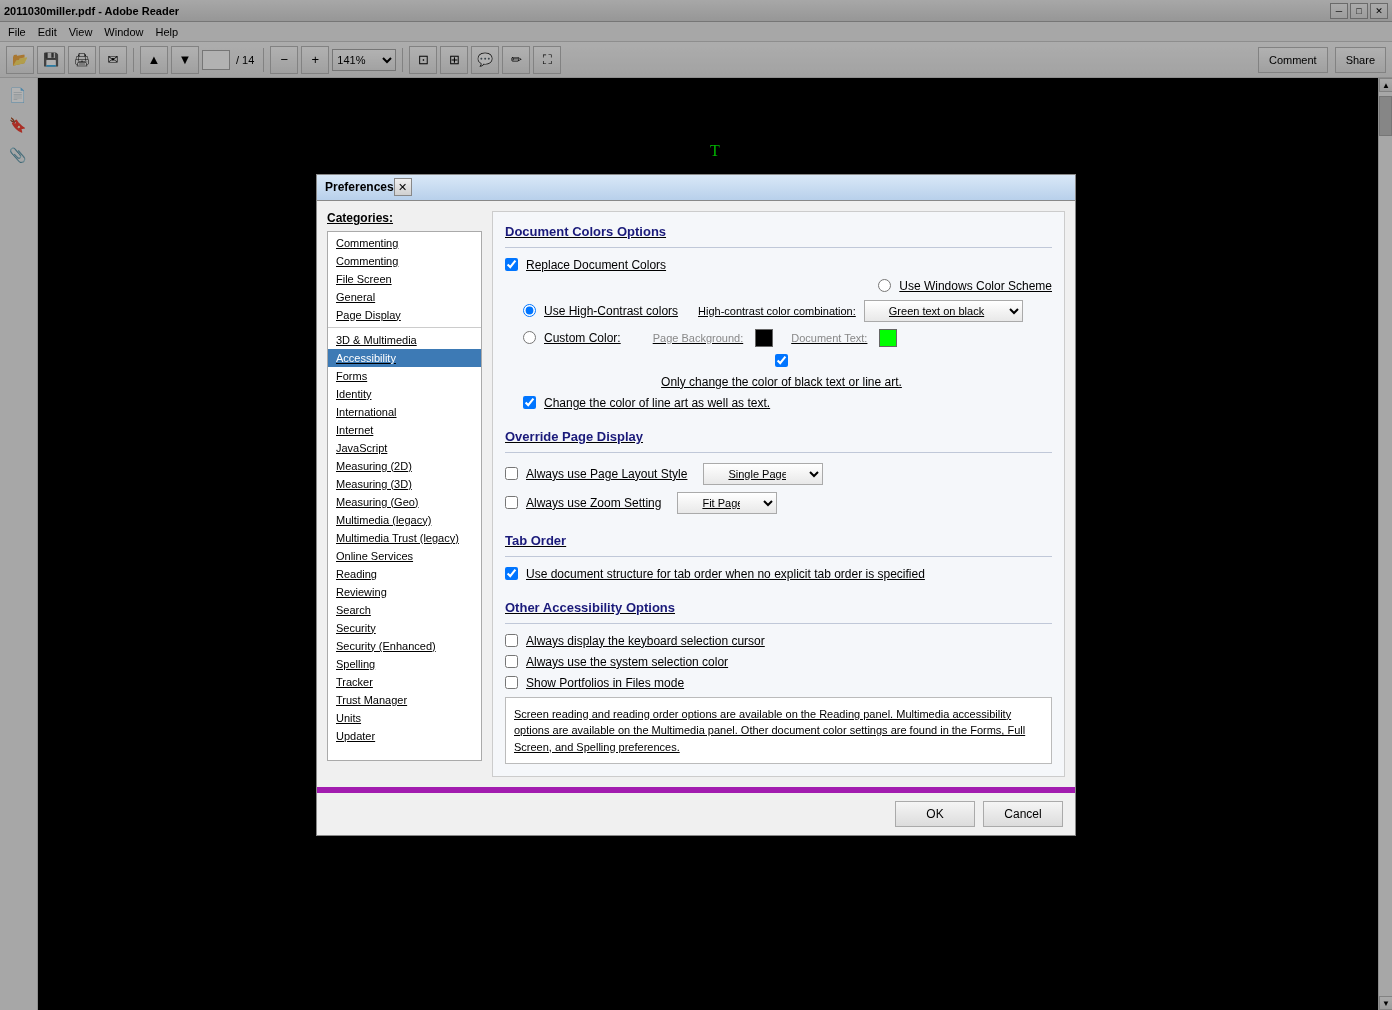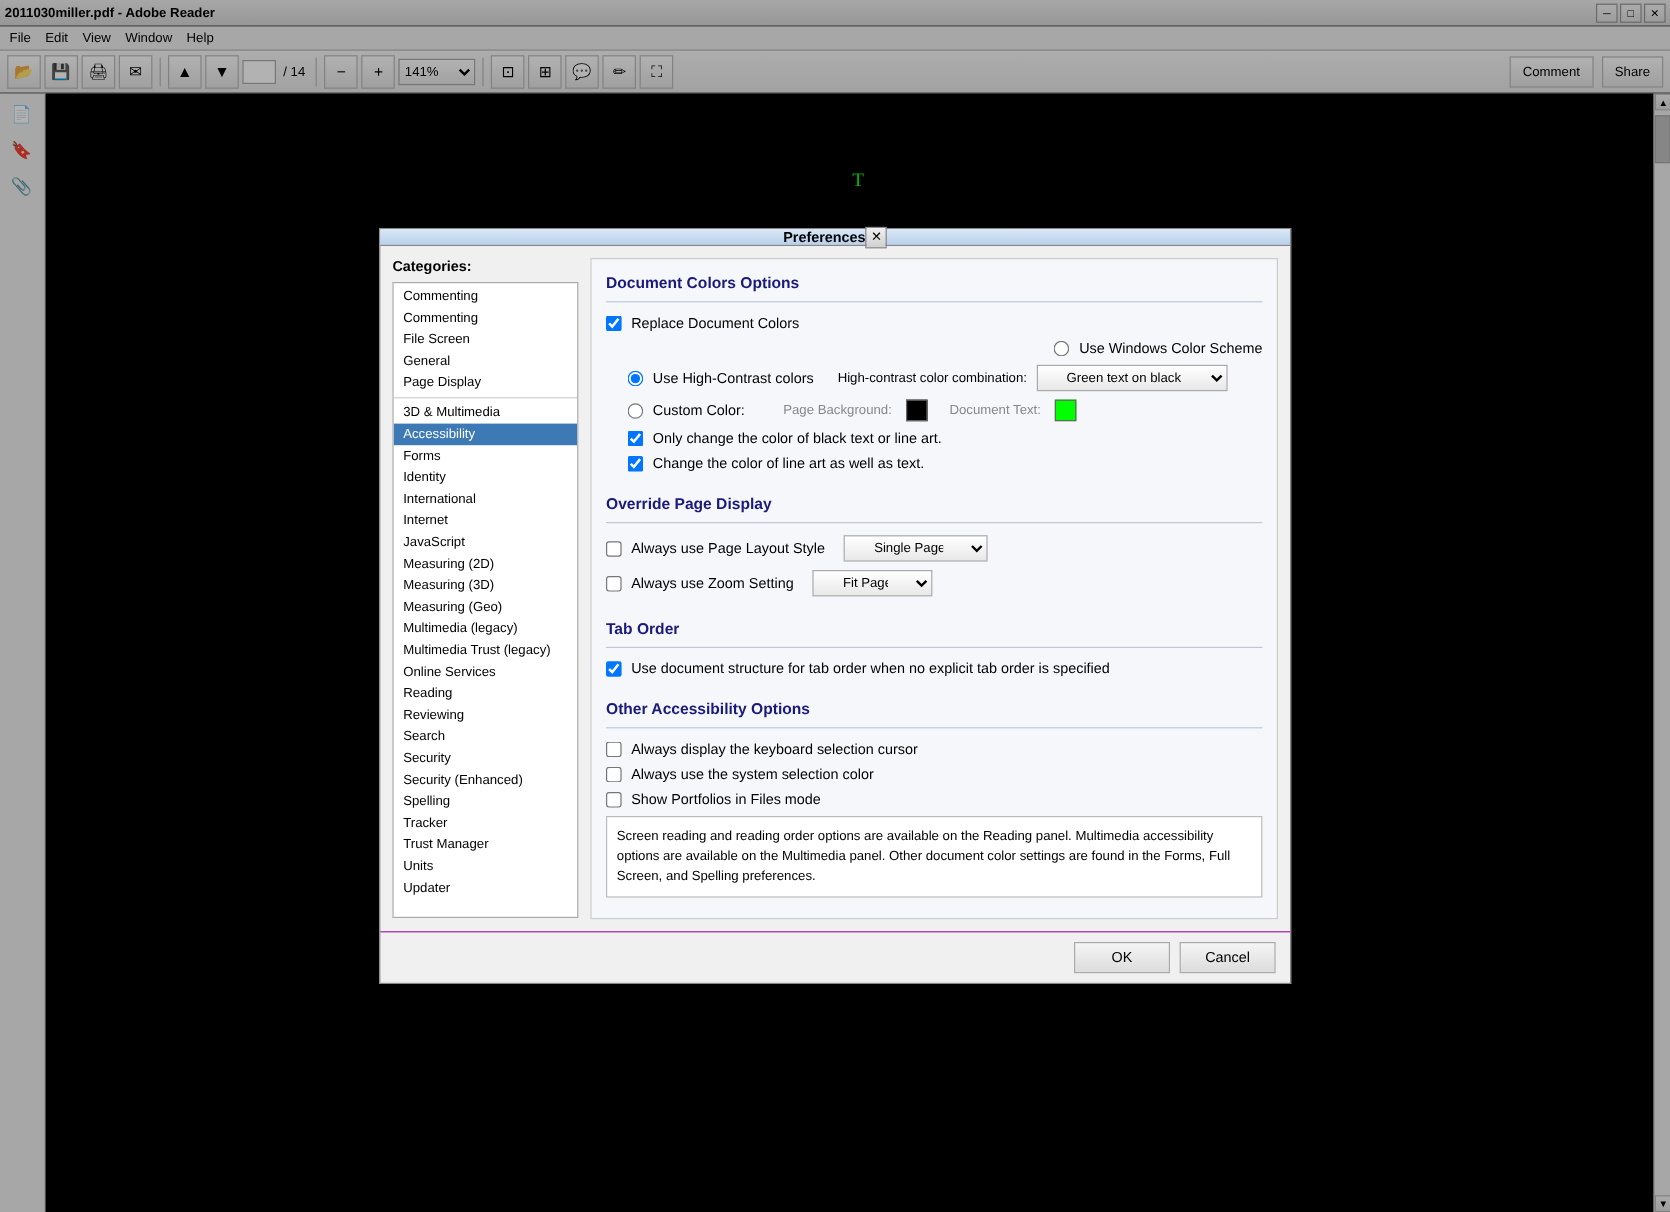--- a/index.html
+++ b/index.html
@@ -180,24 +180,24 @@
       border: 1px solid #888;
       box-shadow: 2px 2px 8px rgba(0,0,0,0.5);
       width: 760px;
       min-height: 630px;
       display: flex;
       flex-direction: column;
       position: relative;
     }
     #dialog-titlebar {
       background: linear-gradient(to bottom, #d9e8f7, #b8d0eb);
-      height: 14px;
-      display: flex;
-      align-items: center;
-      justify-content: center;
+      height: 26px;
+      display: flex;
+      align-items: center;
+      justify-content: flex-start;
       padding: 0 8px;
       border-bottom: 1px solid #888;
     }
     #dialog-title {
       font-size: 12px;
       font-weight: bold;
       color: #000;
     }
     #dialog-close {
       width: 18px;
@@ -208,20 +208,21 @@
       align-items: center;
       justify-content: center;
       cursor: pointer;
       font-size: 11px;
     }
     #dialog-body {
       display: flex;
       flex: 1;
       padding: 10px;
       gap: 10px;
+      text-decoration: underline;
     }
 
     
     #categories-panel {
       width: 155px;
       flex-shrink: 0;
     }
     #categories-label {
       font-size: 12px;
       font-weight: bold;
@@ -311,21 +312,21 @@
       line-height: 1.5;
       margin-top: 6px;
     }
 
     
     #dialog-footer {
       display: flex;
       justify-content: flex-end;
       padding: 8px 12px;
       gap: 8px;
-      border-top: 1px solid #a21caf;
+      border-top: 6px solid #a21caf;
       align-items: flex-end;
     }
     .dialog-btn {
       width: 80px;
       height: 26px;
       font-size: 12px;
       background: linear-gradient(to bottom, #f5f5f5, #dcdcdc);
       border: 1px solid #aaa;
       cursor: pointer;
     }
@@ -517,21 +518,21 @@
 
           <div class="option-row" style="margin-left:18px;">
             <input type="radio" name="color-scheme" id="radio-custom" style="">
             <label for="radio-custom" class="radio-label">Custom Color:</label>
             <span style="margin-left:24px; font-size:11px; color:#888;">Page Background:</span>
             <span class="color-box" style="background:#000; margin-left:4px;"></span>
             <span style="margin-left:10px; font-size:11px; color:#888;">Document Text:</span>
             <span class="color-box" style="background:#00ff00; margin-left:4px;"></span>
           </div>
 
-          <div class="option-row" style="margin-left:18px;">
+          <div class="option-row" style="margin-left:6px;flex-direction:column;">
             <input type="checkbox" id="chk-only" checked="" style="">
             <label for="chk-only">Only change the color of black text or line art.</label>
           </div>
 
           <div class="option-row" style="margin-left:18px;">
             <input type="checkbox" id="chk-lineart" checked="" style="">
             <label for="chk-lineart">Change the color of line art as well as text.</label>
           </div>
         </div>
 

